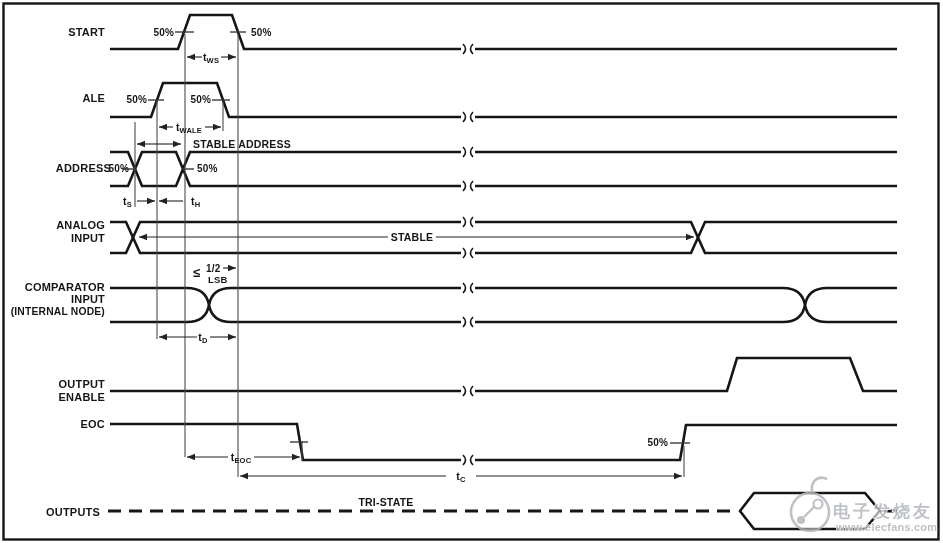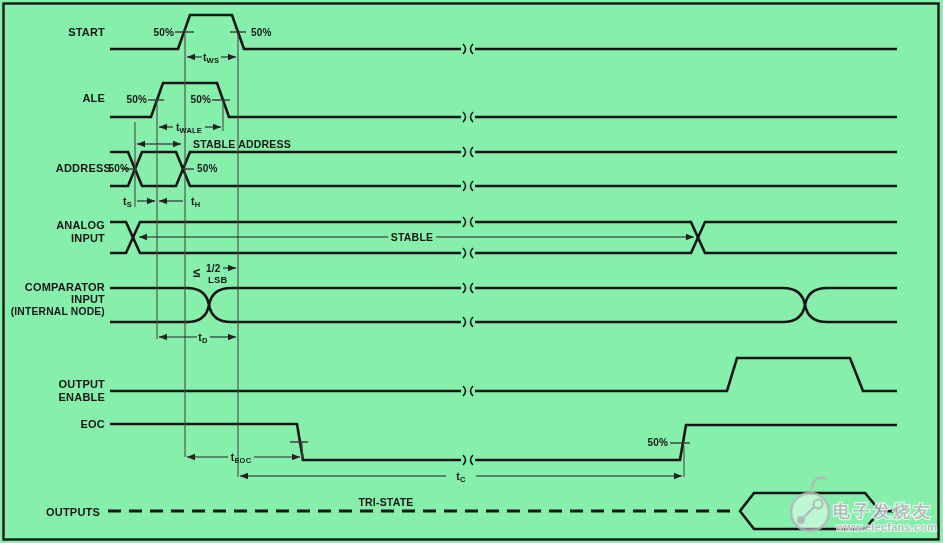--- a/index.html
+++ b/index.html
@@ -1,17 +1,17 @@
 <!DOCTYPE html>
 <html><head>
 <meta charset="utf-8">
 <style>
   html,body{margin:0;padding:0;background:#e8e8e8;}
   .stage{
-    position:relative;width:943px;height:543px;background:#86efac;
+    position:relative;width:943px;height:543px;background:#ffffff;
     font-family:"Liberation Sans", sans-serif;
     overflow:hidden;
   }
   svg text{
     font-family:"Liberation Sans", sans-serif;
     font-weight:bold;
     fill:#161616;
     letter-spacing:.2px;
   }
   .sig{font-size:11px;}

